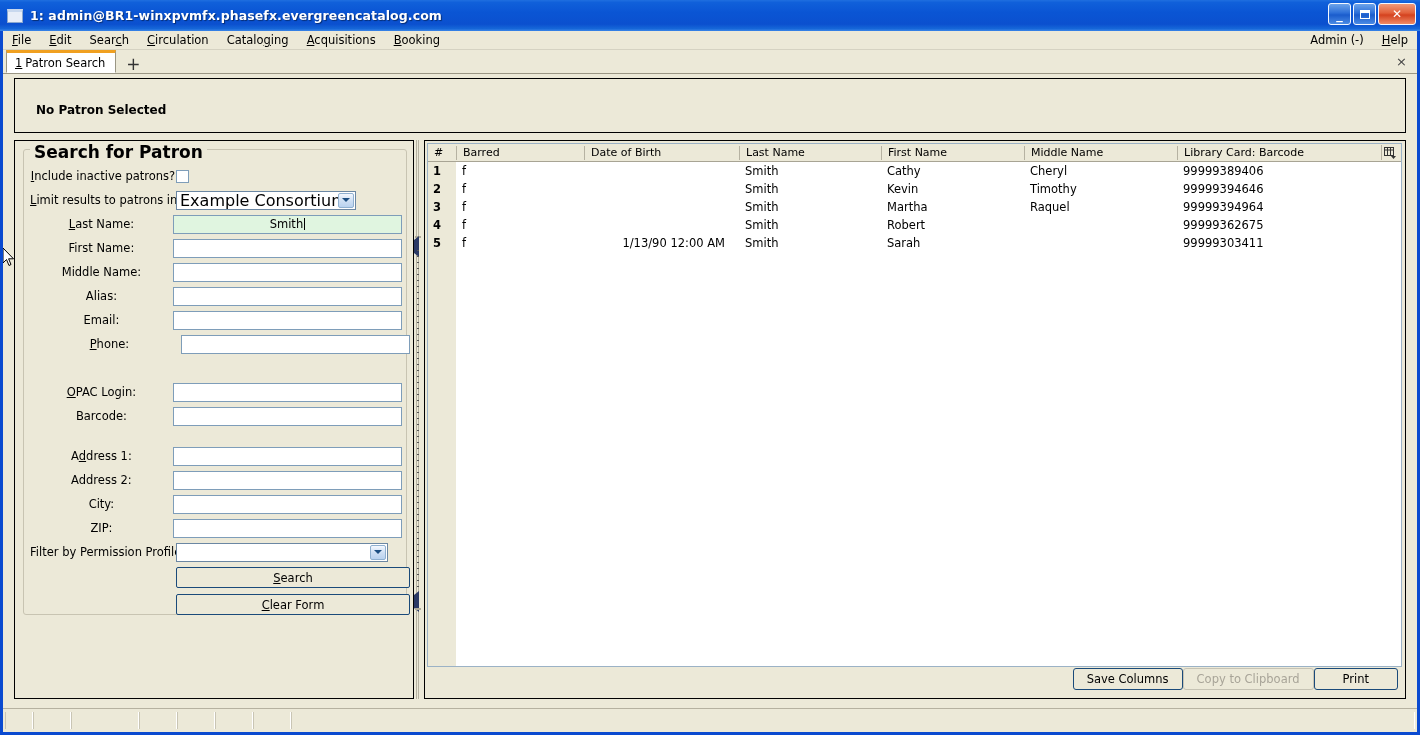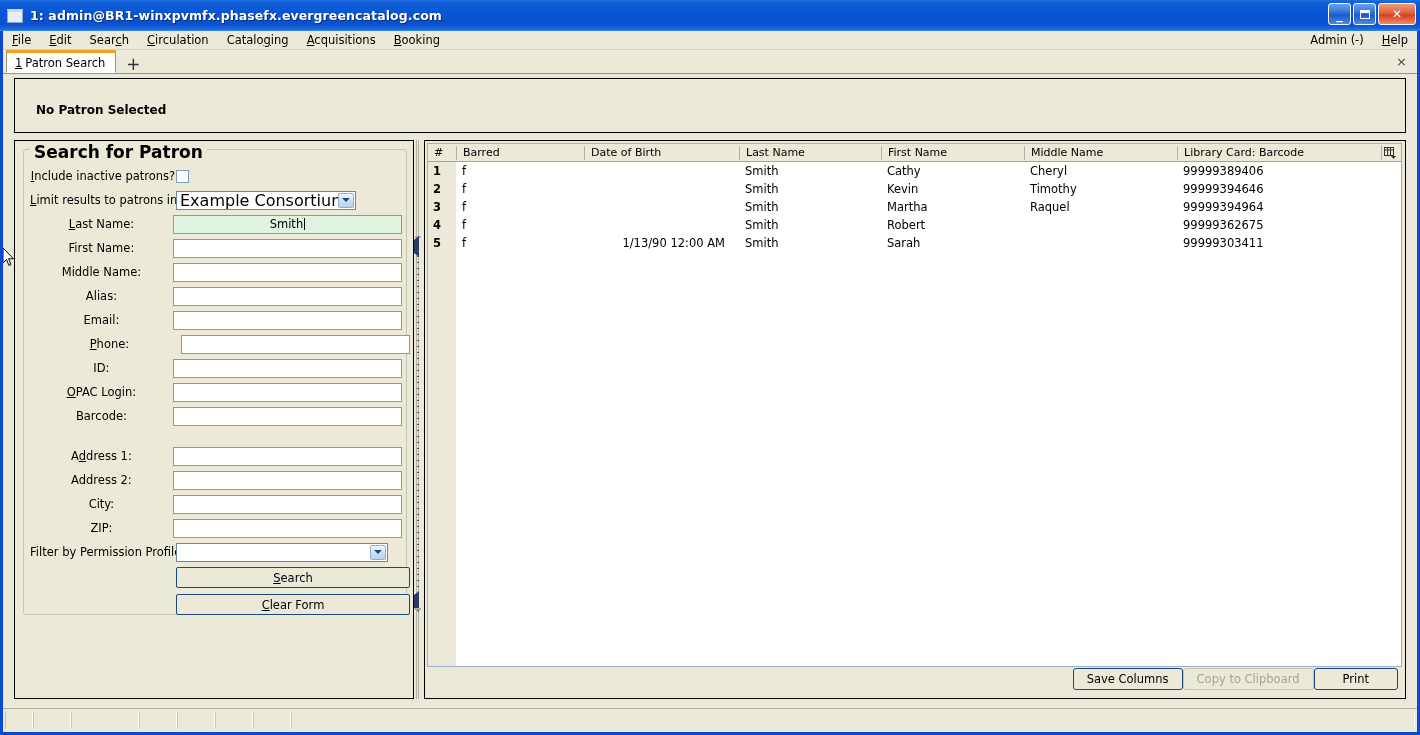--- a/index.html
+++ b/index.html
@@ -505,24 +505,20 @@
         <div class="frow" style="top:158px;">
           <div class="flabel">Email:</div>
           <div class="finput"><span></span></div>
         </div>
 
         <div class="frow" style="top:182px;margin-left:8px;">
           <div class="flabel"><u>P</u>hone:</div>
           <div class="finput"><span></span></div>
         </div>
 
-        <div class="frow" style="top:206px;">
-          <div class="flabel">ID:</div>
-          <div class="finput"><span></span></div>
-        </div>
 
         <div class="frow" style="top:230px;">
           <div class="flabel"><u>O</u>PAC Login:</div>
           <div class="finput"><span></span></div>
         </div>
 
         <div class="frow" style="top:254px;">
           <div class="flabel">Barcode:</div>
           <div class="finput"><span></span></div>
         </div>

